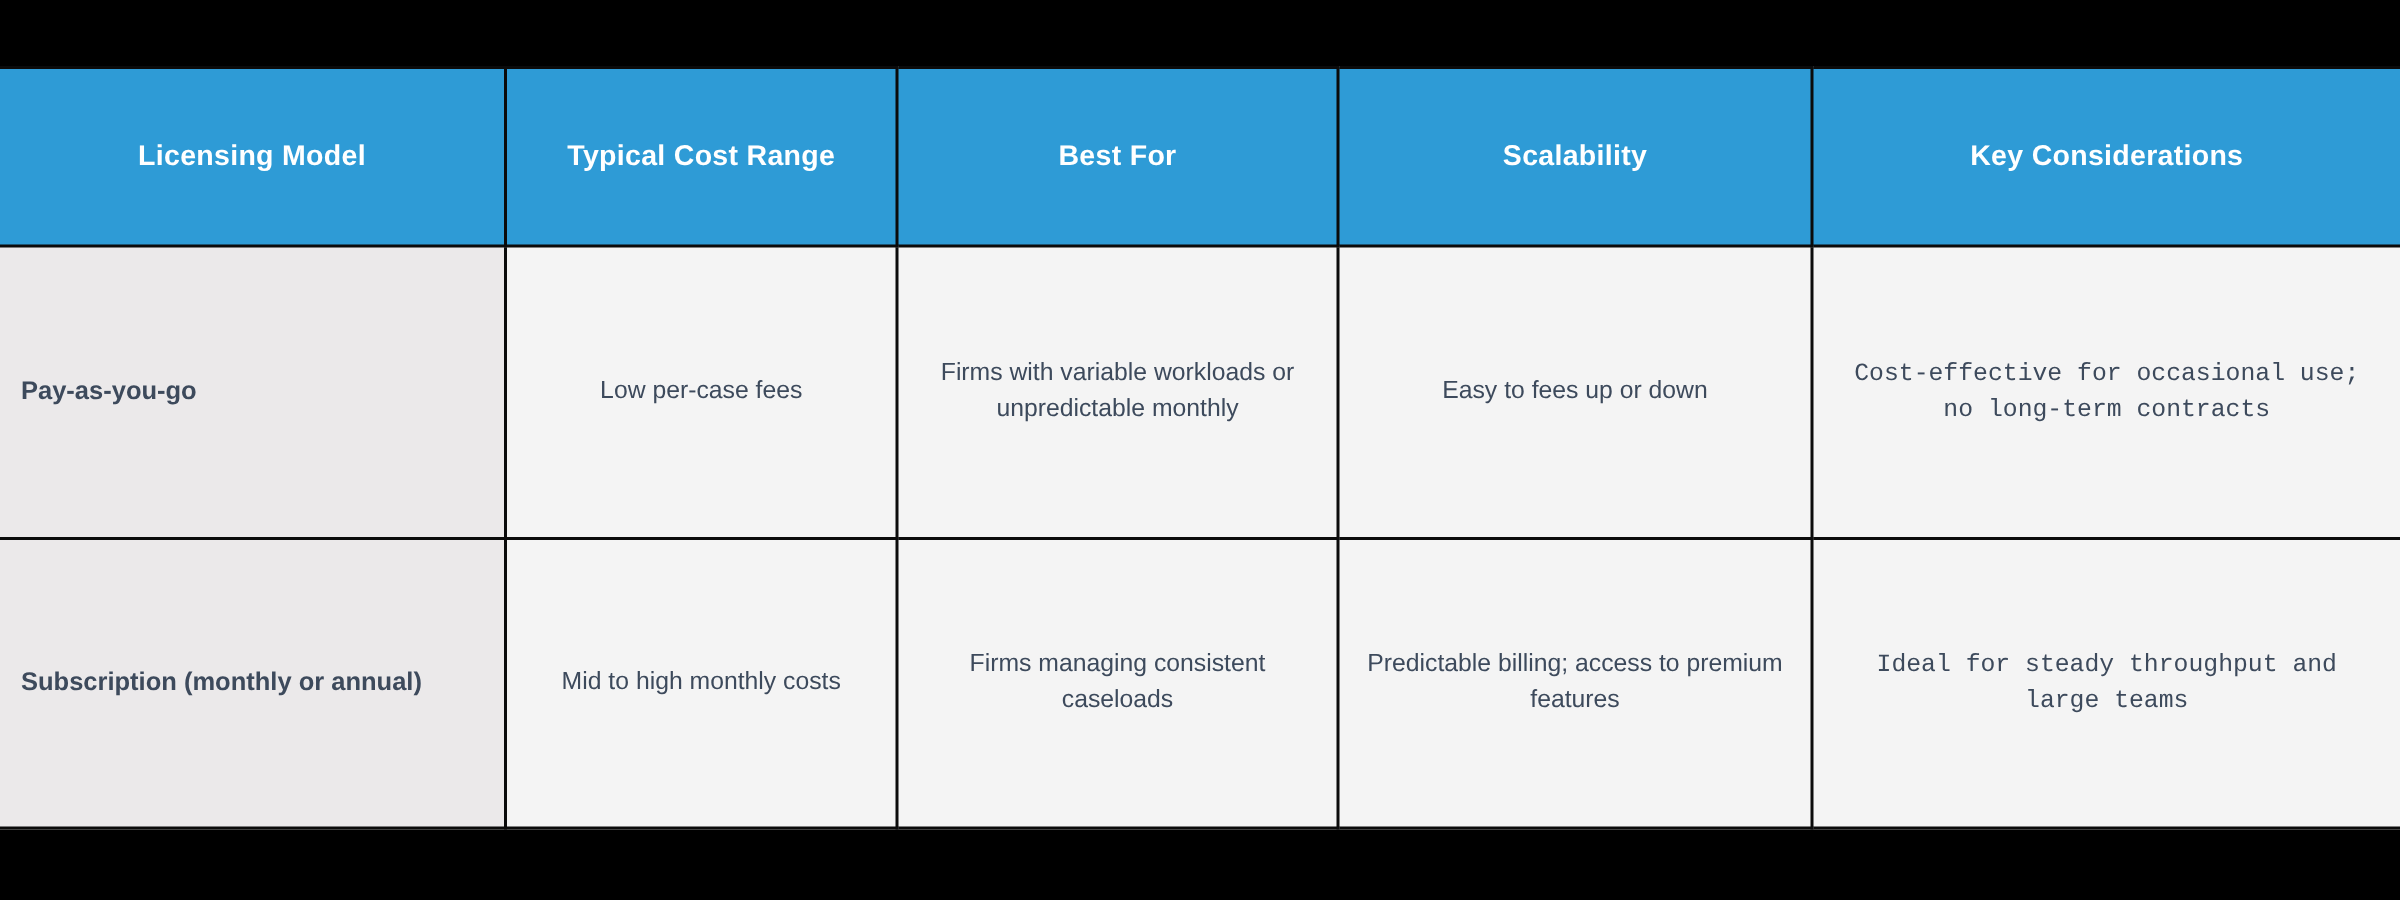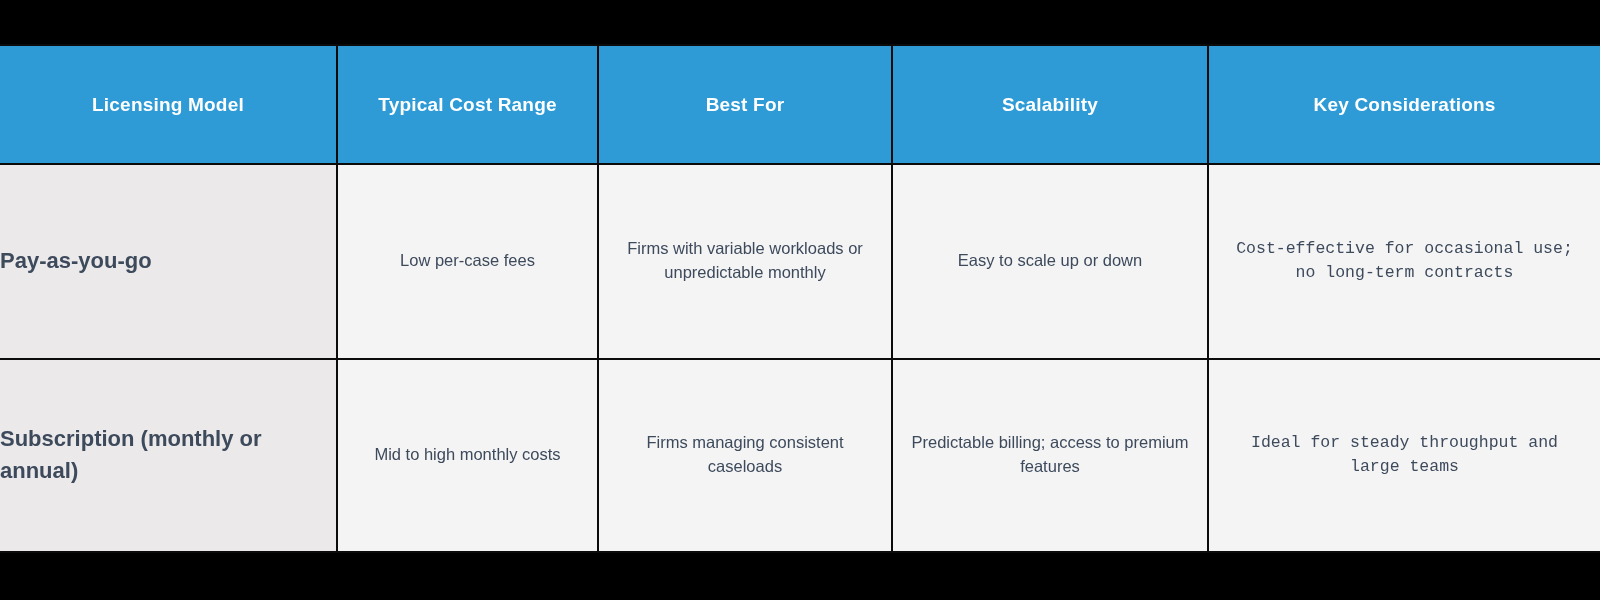--- a/index.html
+++ b/index.html
@@ -62,24 +62,24 @@
     line-height: 1.45;
     text-align: center;
     vertical-align: middle;
     border: 2px solid #0b0b0b;
     padding: 10px 18px;
     box-sizing: border-box;
   }
   tbody td.rowhead {
     background: #ebe9ea;
     color: #3d4a5c;
-    font-size: 22px;
+    font-size: 17px;
     font-weight: bold;
     text-align: left;
-    padding-left: 0;
+    padding-left: 14px;
     border-left: none;
   }
   tbody td.last { border-right: none; font-family: Liberation Mono, monospace; }
   tbody tr.r0 td { height: 133px; }
   tbody tr.r1 td { height: 132px; }
   tbody tr.r2 td { height: 125px; border-bottom: none; }
 </style>
 </head>
 <body>
 
@@ -100,21 +100,21 @@
           <th>Best For</th>
           <th>Scalability</th>
           <th class="last">Key Considerations</th>
         </tr>
       </thead>
       <tbody>
         <tr class="r0">
           <td class="rowhead">Pay-as-you-go</td>
           <td>Low per-case fees</td>
           <td>Firms with variable workloads or unpredictable monthly</td>
-          <td>Easy to scale up or down</td>
+          <td>Easy to fees up or down</td>
           <td class="last">Cost-effective for occasional use; no long-term contracts</td>
         </tr>
         <tr class="r1">
           <td class="rowhead">Subscription (monthly or annual)</td>
           <td>Mid to high monthly costs</td>
           <td>Firms managing consistent caseloads</td>
           <td>Predictable billing; access to premium features</td>
           <td class="last">Ideal for steady throughput and large teams</td>
         </tr>
       </tbody>

